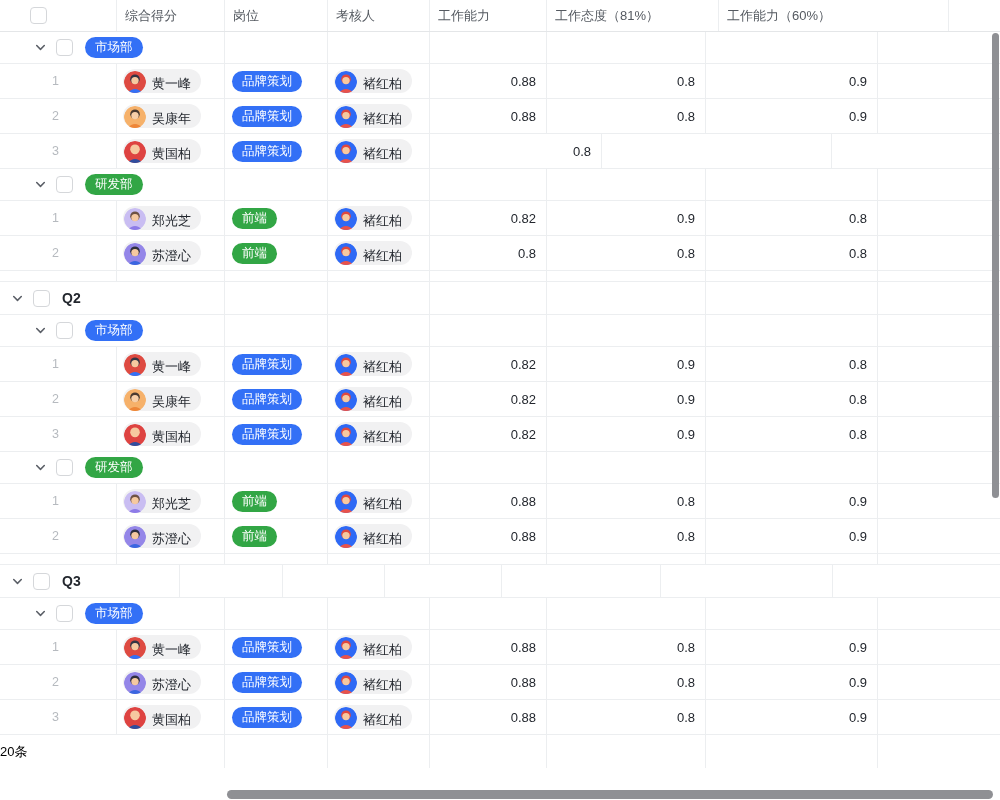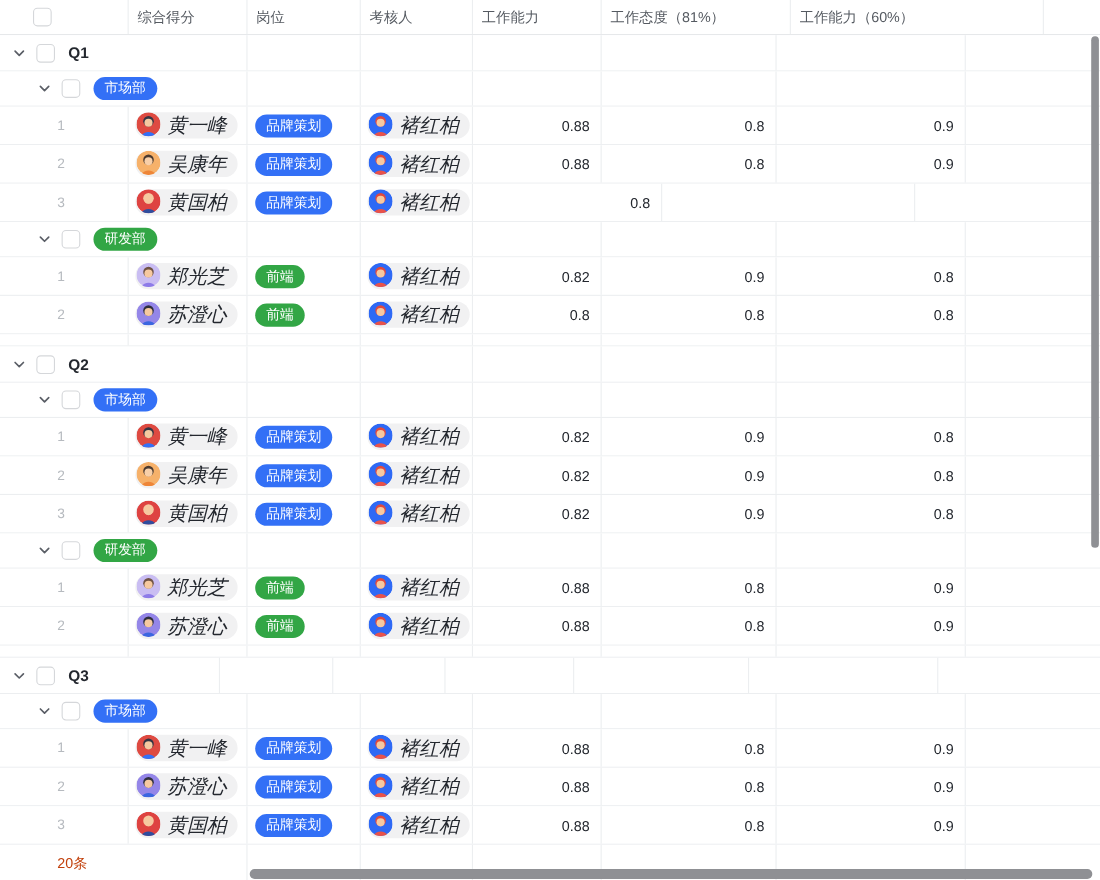--- a/index.html
+++ b/index.html
@@ -11,24 +11,24 @@
   .cell.num{justify-content:flex-end;padding-right:10px;font-size:13px;color:#23272e;}
   .hdr{font-size:13px;color:#555a61;}
   .hdr .cell{padding-left:8px;}
   .hdr .cell.first{padding-left:0;}
   .idx{padding-left:52px;font-size:12.5px;color:#b6babf;}
   .cb{width:15px;height:15px;border:1.5px solid #d5d7da;border-radius:4px;background:#fff;flex:none;}
   .chev{display:inline-flex;align-items:center;justify-content:center;width:14px;height:14px;flex:none;}
   .glabel{font-size:14px;font-weight:600;color:#23272e;margin-left:12px;}
   .badge{display:inline-flex;align-items:center;height:21px;padding:0 10px;border-radius:11px;
          color:#fff;font-size:12.5px;white-space:nowrap;}
-  .pill{display:inline-flex;align-items:flex-start;background:#f1f1f2;border-radius:13px;height:24px;
-        padding:0 10px 0 1px;gap:6px;font-size:18px;color:#23272e;white-space:nowrap;font-style:italic;}
+  .pill{display:inline-flex;align-items:flex-end;background:#f1f1f2;border-radius:13px;height:24px;
+        padding:0 10px 0 1px;gap:6px;font-size:13px;color:#23272e;white-space:nowrap;}
   .avatar{width:22px;height:22px;border-radius:50%;overflow:hidden;flex:none;display:inline-flex;}
-  .footer-count{font-size:13px;color:#c2410c;padding-left:52px;}
+  .footer-count{font-size:13px;color:#000000;}
   .vscroll{position:absolute;right:1px;top:33px;width:7px;height:465px;border-radius:4px;background:#8f9094;}
   .hscroll{position:absolute;left:227px;bottom:1px;width:766px;height:9px;border-radius:4.5px;background:#8f9094;}
   .hdr.row{border-bottom:1px solid #e4e6e8;}
 </style>
 </head>
 <body>
 
 <div id="grid">
     <div class="row hdr" style="height: 32px;">
       <div class="cell first" style="width: 117px; padding-left: 30px;">
@@ -46,37 +46,20 @@
       <div class="cell" style="width: 117px;">
         <span>工作能力</span>
       </div>
       <div class="cell" style="width: 172px;">
         <span>工作态度（81%）</span>
       </div>
       <div class="cell" style="width: 230px;">
         <span>工作能力（60%）</span>
       </div>
     </div>
-    <div class="row" style="height: 33px;">
-      <div class="cell" style="width: 225px; padding-left: 10px;">
-        <span class="chev">
-          <svg width="13" height="13" viewBox="0 0 12 12">
-            <path d="M2.5 4.2 L6 7.7 L9.5 4.2" fill="none" stroke="#5a5e66" stroke-width="1.4" stroke-linecap="round" stroke-linejoin="round"></path>
-          </svg>
-        </span>
-        <span class="cb" style="margin-left: 9px;"></span>
-        <span class="glabel">Q1</span>
-      </div>
-      <div class="cell" style="width: 103px;"></div>
-      <div class="cell" style="width: 102px;"></div>
-      <div class="cell" style="width: 117px;"></div>
-      <div class="cell" style="width: 159px;"></div>
-      <div class="cell" style="width: 172px;"></div>
-      <div class="cell" style="width: 230px;"></div>
-    </div>
     <div class="row" style="height: 32px;">
       <div class="cell" style="width: 225px; padding-left: 33px;">
         <span class="chev">
           <svg width="13" height="13" viewBox="0 0 12 12">
             <path d="M2.5 4.2 L6 7.7 L9.5 4.2" fill="none" stroke="#5a5e66" stroke-width="1.4" stroke-linecap="round" stroke-linejoin="round"></path>
           </svg>
         </span>
         <span class="cb" style="margin-left: 9px;"></span>
         <span class="badge" style="background: rgb(51, 112, 246); margin-left: 12px;">市场部</span>
       </div>
@@ -547,21 +530,21 @@
       <div class="cell" style="width: 117px;"></div>
       <div class="cell" style="width: 108px;"></div>
       <div class="cell" style="width: 103px;"></div>
       <div class="cell" style="width: 102px;"></div>
       <div class="cell" style="width: 117px;"></div>
       <div class="cell" style="width: 159px;"></div>
       <div class="cell" style="width: 172px;"></div>
       <div class="cell" style="width: 230px;"></div>
     </div>
     <div class="row" style="height: 33px;">
-      <div class="cell" style="width: 200px; padding-left: 10px;">
+      <div class="cell" style="width: 180px; padding-left: 10px;">
         <span class="chev">
           <svg width="13" height="13" viewBox="0 0 12 12">
             <path d="M2.5 4.2 L6 7.7 L9.5 4.2" fill="none" stroke="#5a5e66" stroke-width="1.4" stroke-linecap="round" stroke-linejoin="round"></path>
           </svg>
         </span>
         <span class="cb" style="margin-left: 9px;"></span>
         <span class="glabel">Q3</span>
       </div>
       <div class="cell" style="width: 103px;"></div>
       <div class="cell" style="width: 102px;"></div>

